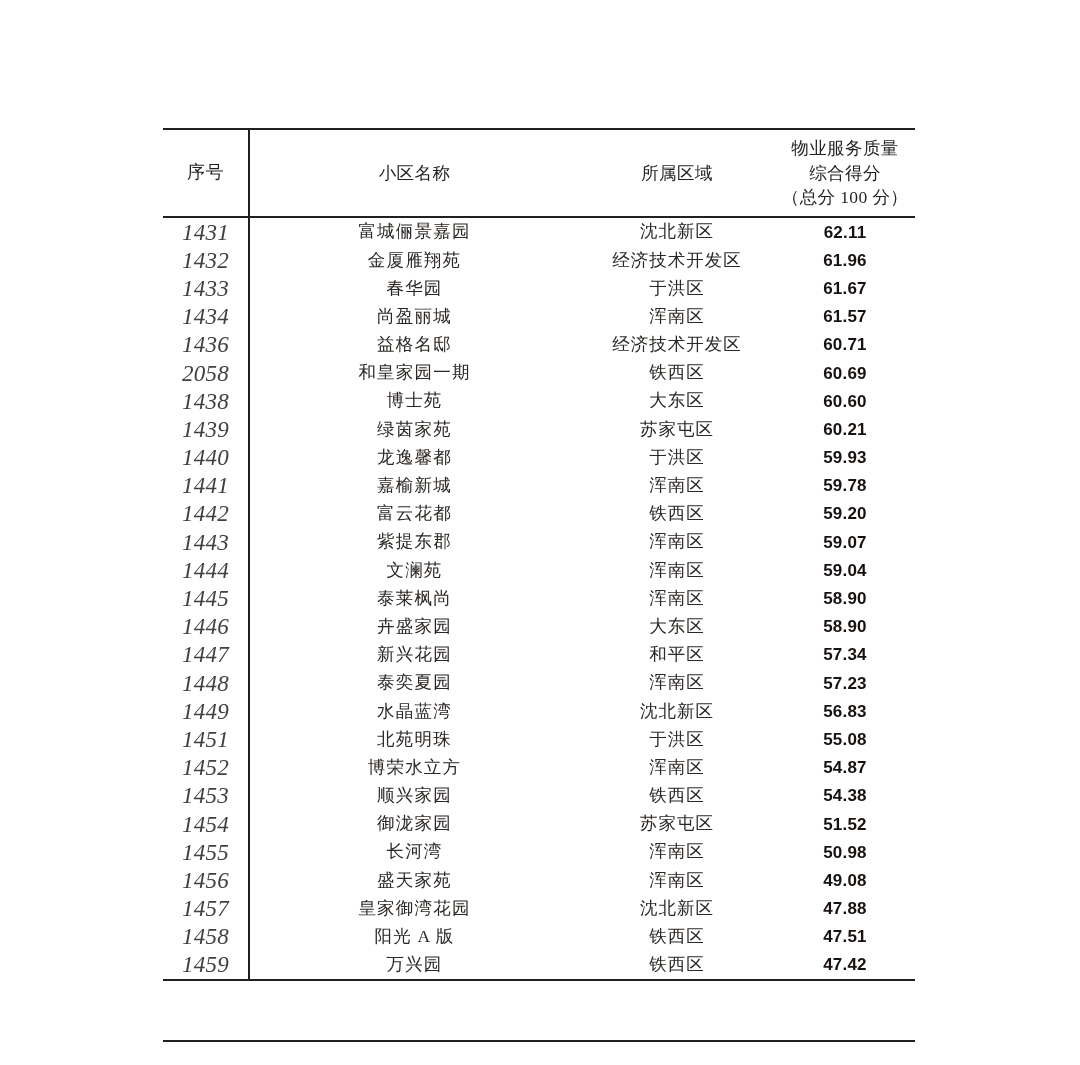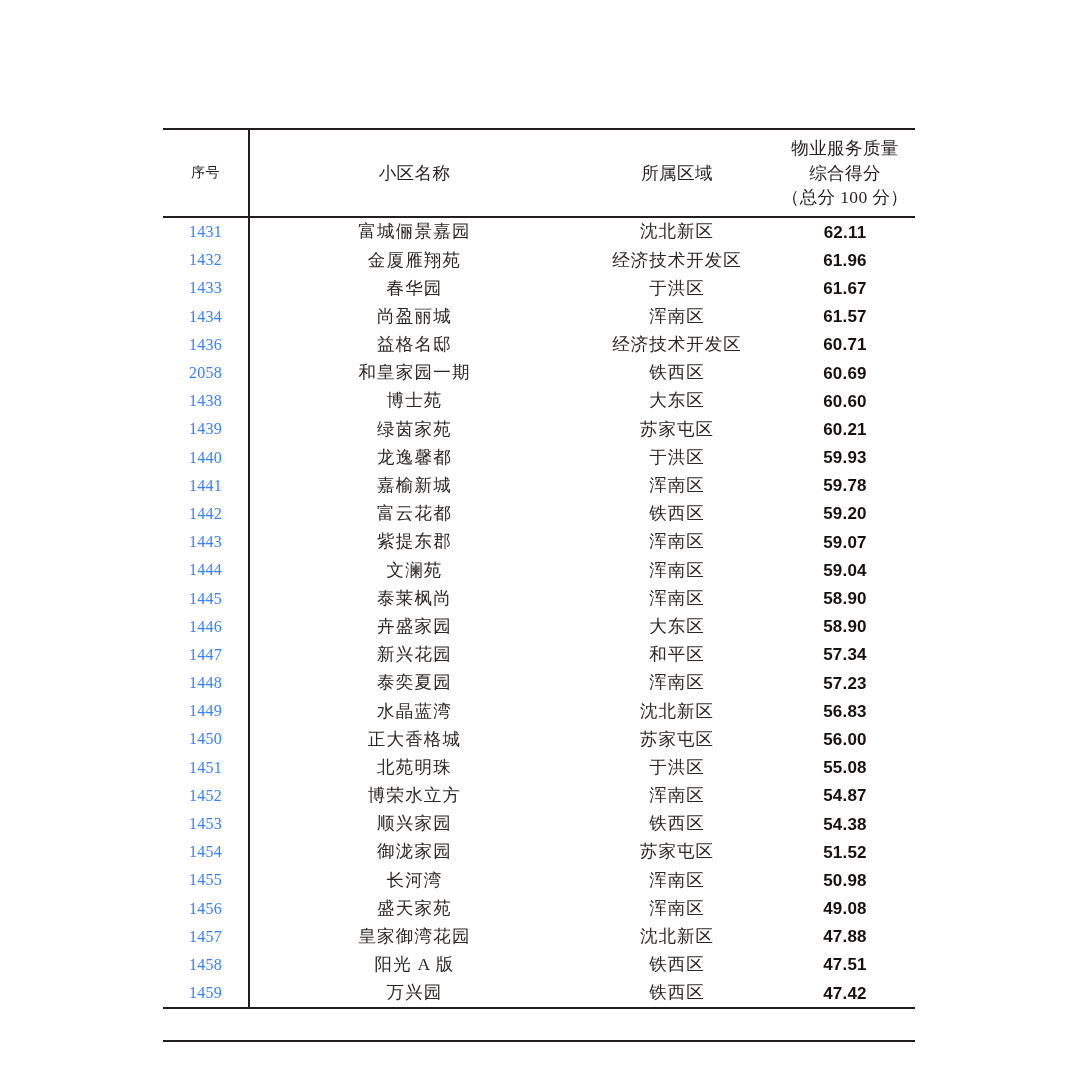--- a/index.html
+++ b/index.html
@@ -50,21 +50,21 @@
     font-weight: normal;
     vertical-align: middle;
     text-align: center;
     height: 86px;
     font-size: 17.5px;
     line-height: 1.42;
     letter-spacing: 0.4px;
     color: #231f20;
   }
   .score-table th.th-idx {
-    font-size: 14px;
+    font-size: 18px;
   }
   
   .score-table th.th-idx,
   .score-table td.td-idx {
     border-right: 2px solid #231f20;
   }
 
   
   .score-table thead tr.head-row > th {
     border-bottom: 2.4px solid #231f20;
@@ -78,22 +78,23 @@
     padding: 0;
     height: 28.2px;
     text-align: center;
     vertical-align: middle;
     font-size: 17.5px;
     line-height: 1;
     letter-spacing: 0.3px;
     color: #2b2724;
   }
   .score-table td.td-idx {
-    font-size: 16px;
-    color: #3b82f6;
+    font-size: 23px;
+    color: #404040;
+    font-style: italic;
   }
   .score-table td.td-name {
     letter-spacing: 1.2px;
   }
   .score-table td.td-area {
     letter-spacing: 1px;
     margin-top: 24px;
   }
   .score-table td.td-score {
     font-family: "Liberation Sans", "DejaVu Sans", sans-serif;
@@ -244,26 +245,20 @@
           <td class="td-area">浑南区</td>
           <td class="td-score">57.23</td>
         </tr>
         <tr>
           <td class="td-idx">1449</td>
           <td class="td-name">水晶蓝湾</td>
           <td class="td-area">沈北新区</td>
           <td class="td-score">56.83</td>
         </tr>
         <tr>
-          <td class="td-idx">1450</td>
-          <td class="td-name">正大香格城</td>
-          <td class="td-area">苏家屯区</td>
-          <td class="td-score">56.00</td>
-        </tr>
-        <tr>
           <td class="td-idx">1451</td>
           <td class="td-name">北苑明珠</td>
           <td class="td-area">于洪区</td>
           <td class="td-score">55.08</td>
         </tr>
         <tr>
           <td class="td-idx">1452</td>
           <td class="td-name">博荣水立方</td>
           <td class="td-area">浑南区</td>
           <td class="td-score">54.87</td>

